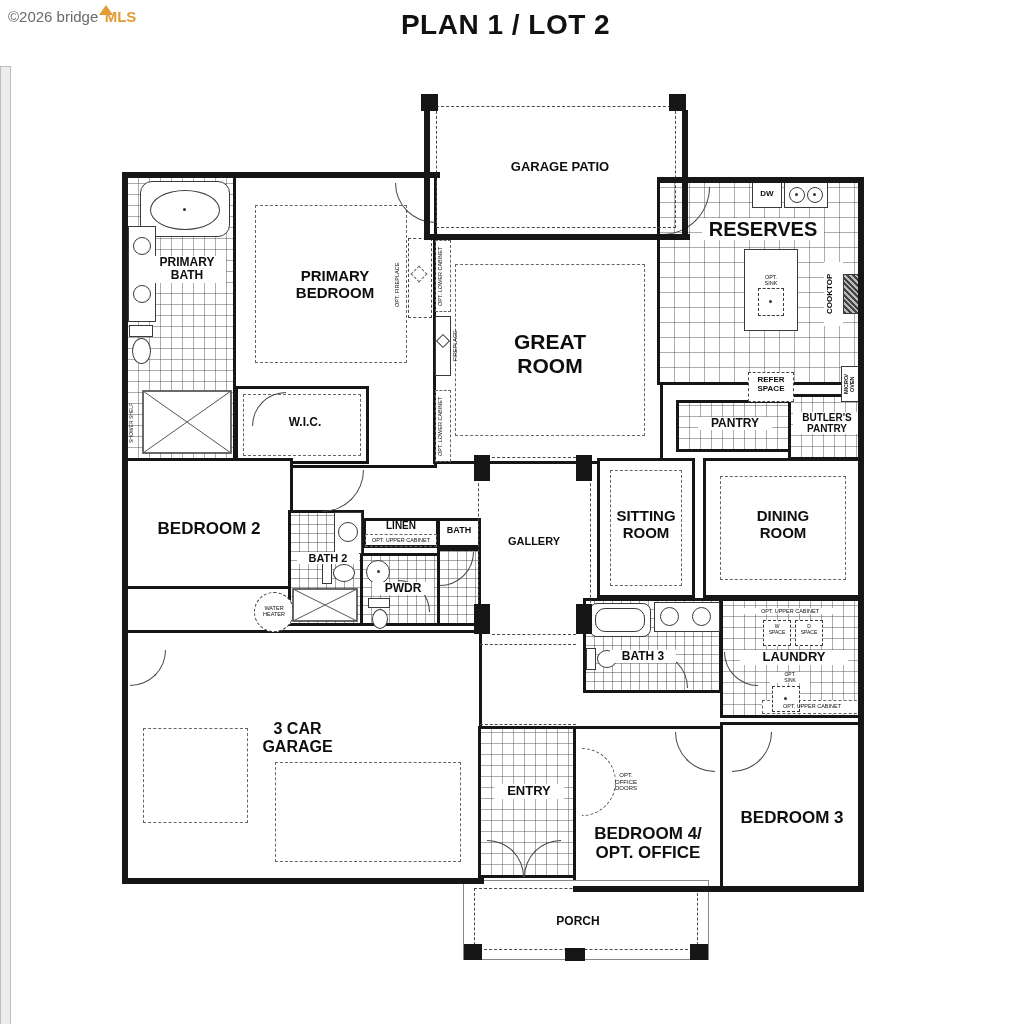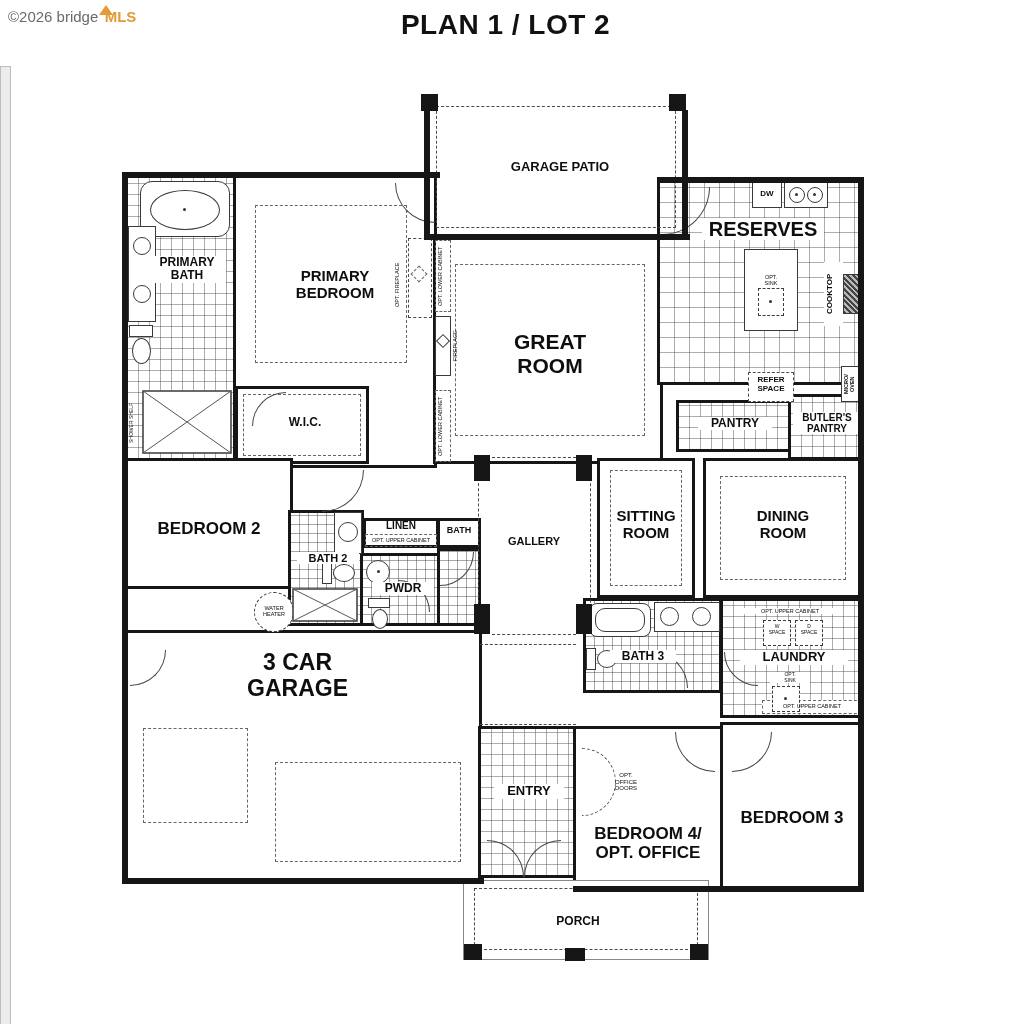--- a/index.html
+++ b/index.html
@@ -138,21 +138,21 @@
   <div class="lbl" style="left:733px;top:508px;width:100px;font-size:15px">DINING
 ROOM</div>
   <div class="lbl" style="left:492px;top:535px;width:84px;font-size:11px">GALLERY</div>
   <div class="lbl" style="left:133px;top:519px;width:152px;font-size:17px">BEDROOM 2</div>
   <div class="lbl onTile" style="left:297px;top:552px;width:58px;font-size:11px">BATH 2</div>
   <div class="lbl onTile" style="left:372px;top:582px;width:58px;font-size:12px">PWDR</div>
   <div class="lbl" style="left:370px;top:520px;width:62px;font-size:10px">LINEN</div>
   <div class="lbl" style="left:440px;top:525px;width:38px;font-size:9px">BATH</div>
   <div class="lbl onTile" style="left:610px;top:650px;width:62px;font-size:12px">BATH 3</div>
   <div class="lbl onTile" style="left:740px;top:650px;width:104px;font-size:13px">LAUNDRY</div>
-  <div class="lbl" style="left:240px;top:650px;width:115px;font-size:23px">3 CAR
+  <div class="lbl" style="left:240px;top:720px;width:115px;font-size:16px">3 CAR
 GARAGE</div>
   <div class="lbl onTile" style="left:494px;top:784px;width:66px;font-size:13px">ENTRY</div>
   <div class="lbl" style="left:581px;top:824px;width:134px;font-size:17px">BEDROOM 4/
 OPT. OFFICE</div>
   <div class="lbl" style="left:728px;top:808px;width:128px;font-size:17px">BEDROOM 3</div>
   <div class="lbl" style="left:538px;top:915px;width:80px;font-size:12px">PORCH</div>
 
   <div class="dashfine" style="left:435px;top:240px;width:16px;height:72px"></div>
   <div class="lbl v" style="left:437px;top:242px;width:12px;height:68px;font-size:5.5px;font-weight:normal">OPT. LOWER CABINET</div>
   <div class="dashfine" style="left:435px;top:390px;width:16px;height:72px"></div>

